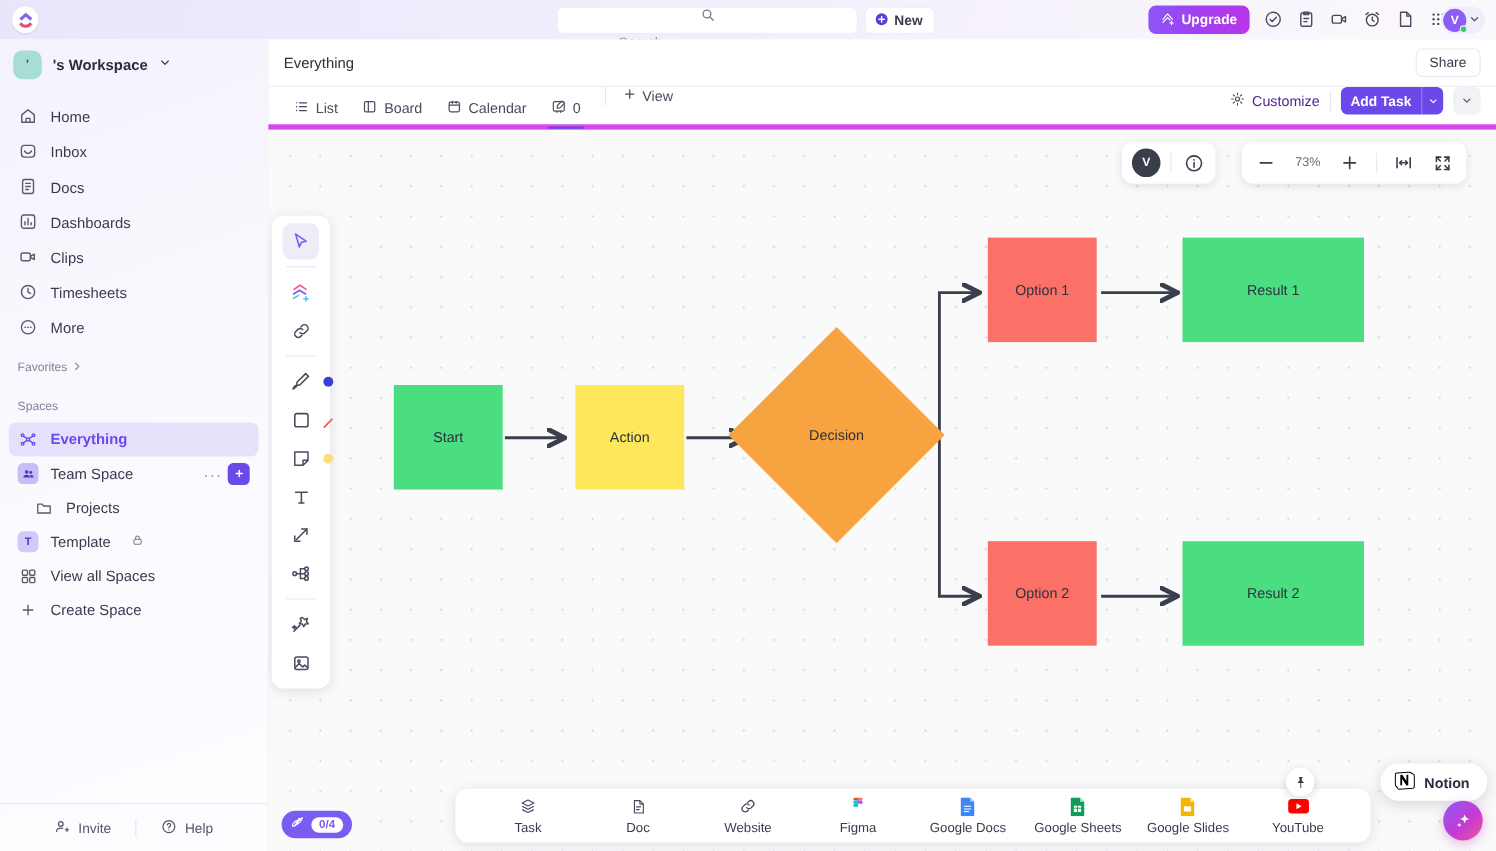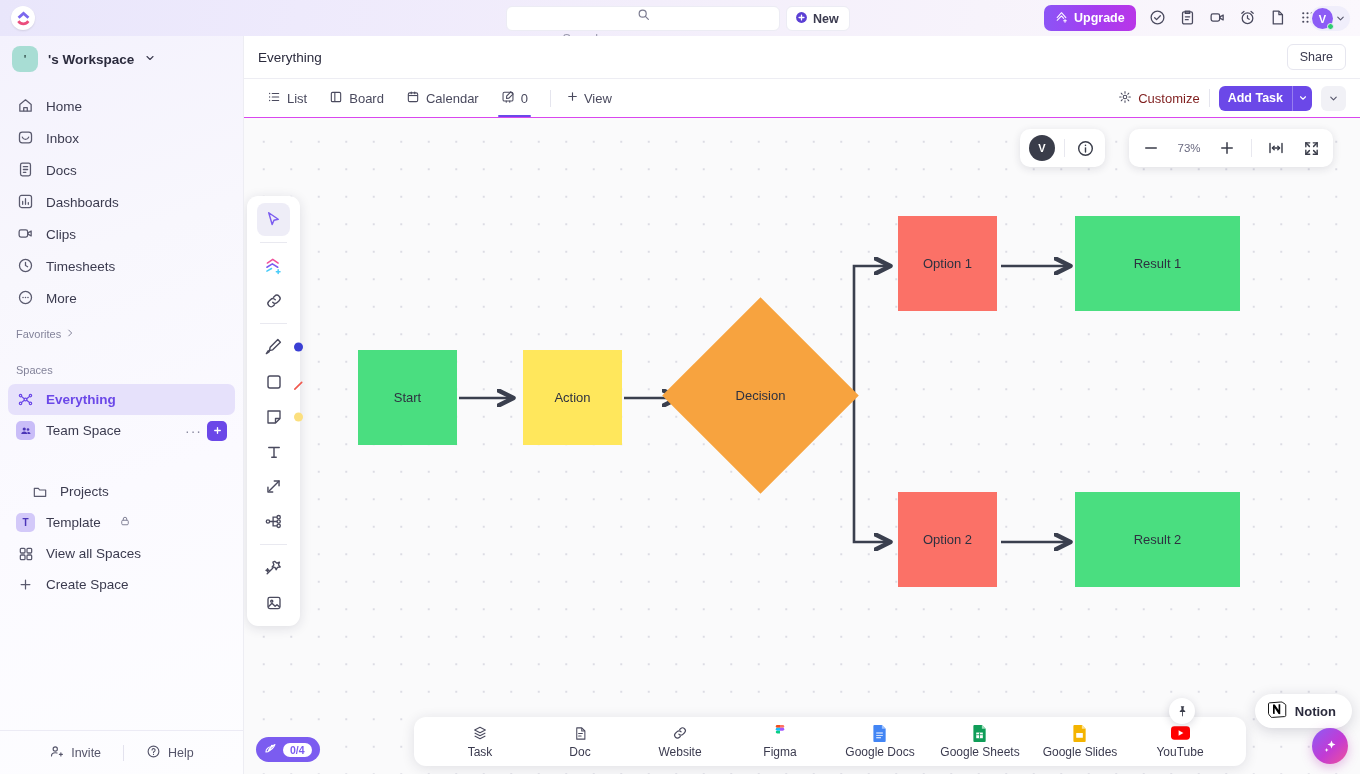--- a/index.html
+++ b/index.html
@@ -86,47 +86,47 @@
   .space-item {
     display: flex; align-items: center; gap: 11px; height: 31px; margin: 0 8px;
     padding: 0 8px; border-radius: 7px; cursor: pointer; font-size: 13.5px; color: #3b3b4f; position: relative;
   }
   .space-item.active { background: #e6e1fb; color: #6b48e8; font-weight: 600; }
   .sp-ic { width: 19px; height: 19px; display: flex; align-items: center; justify-content: center; flex: 0 0 19px; }
   .sp-badge { width: 19px; height: 19px; border-radius: 5px; display: flex; align-items: center; justify-content: center; font-size: 10px; font-weight: 700; }
   .row-actions { margin-left: auto; display: flex; align-items: center; gap: 5px; }
   .dots { color: #8b8ba0; font-size: 14px; letter-spacing: 1px; cursor: pointer; }
   .plus-sq { width: 20px; height: 20px; border-radius: 5px; background: #6b48e8; color: #fff; display: flex; align-items: center; justify-content: center; font-size: 14px; cursor: pointer; }
-  .sub-item { padding-left: 22px; margin-top: 30px; }
+  .sub-item { padding-left: 22px; }
   .sidebar-foot {
     margin-top: auto; height: 44px; border-top: 1px solid #ecebf5;
     display: flex; align-items: center; justify-content: center; gap: 0;
   }
   .foot-btn { display: flex; align-items: center; gap: 7px; font-size: 12.5px; color: #55556a; padding: 0 22px; cursor: pointer; }
   .foot-sep { width: 1px; height: 16px; background: #e3e2ee; }
 
   
   .main { flex: 1; min-width: 0; display: flex; flex-direction: column; background: #fff; border-left: 1px solid #ededf3; }
   .view-head { height: 42px; flex: 0 0 42px; display: flex; align-items: center; padding: 0 14px; }
   .view-title { font-size: 13.5px; color: #2b2b3d; font-weight: 400; }
   .share-btn {
     margin-left: auto; height: 26px; padding: 0 12px; border: 1px solid #e6e6ef; border-radius: 6px;
     background: #fff; font-size: 12.5px; color: #3b3b4f; display: flex; align-items: center; cursor: pointer;
   }
-  .tabbar { height: 40px; flex: 0 0 40px; display: flex; align-items: center; padding: 0 14px; border-top: 1px solid #ededf3; border-bottom: 1px solid #d946ef; }
+  .tabbar { height: 40px; flex: 0 0 40px; display: flex; align-items: flex-start; padding: 0 14px; border-top: 1px solid #ededf3; border-bottom: 5px solid #d946ef; }
   .tab {
     display: flex; align-items: center; gap: 6px; height: 38px; padding: 0 9px; margin-right: 4px;
     font-size: 13px; color: #4a4a5e; cursor: pointer; position: relative;
   }
   .tab.active { color: #4a4a5e; }
   .tab.active::after { content: ""; position: absolute; left: 6px; right: 6px; bottom: 0; height: 2px; background: #6b48e8; border-radius: 2px; }
   .tab-sep { width: 1px; height: 17px; background: #e5e5ee; margin: 0 9px; }
   .add-view { display: flex; align-items: center; gap: 5px; font-size: 13px; color: #4a4a5e; cursor: pointer; padding: 0 6px; }
   .tab-right { margin-left: auto; display: flex; align-items: center; gap: 9px; }
-  .customize { display: flex; align-items: center; gap: 6px; font-size: 13px; color: #7f1d1d; cursor: pointer; }
+  .customize { display: flex; align-items: center; gap: 6px; font-size: 13px; color: #4c1d95; cursor: pointer; }
   .tb-sep { width: 1px; height: 18px; background: #e5e5ee; }
   .addtask {
     display: flex; align-items: stretch; height: 25px; border-radius: 6px; overflow: hidden; cursor: pointer;
     background: #6b48e8;
   }
   .addtask .lbl { padding: 0 9px; color: #fff; font-size: 12.5px; font-weight: 700; display: flex; align-items: center; }
   .addtask .car { width: 20px; display: flex; align-items: center; justify-content: center; color: #fff; border-left: 1px solid rgba(255,255,255,.3); }
   .round-chev { width: 25px; height: 25px; border-radius: 6px; background: #f1f1f6; display: flex; align-items: center; justify-content: center; color: #55556a; cursor: pointer; }
 
   

